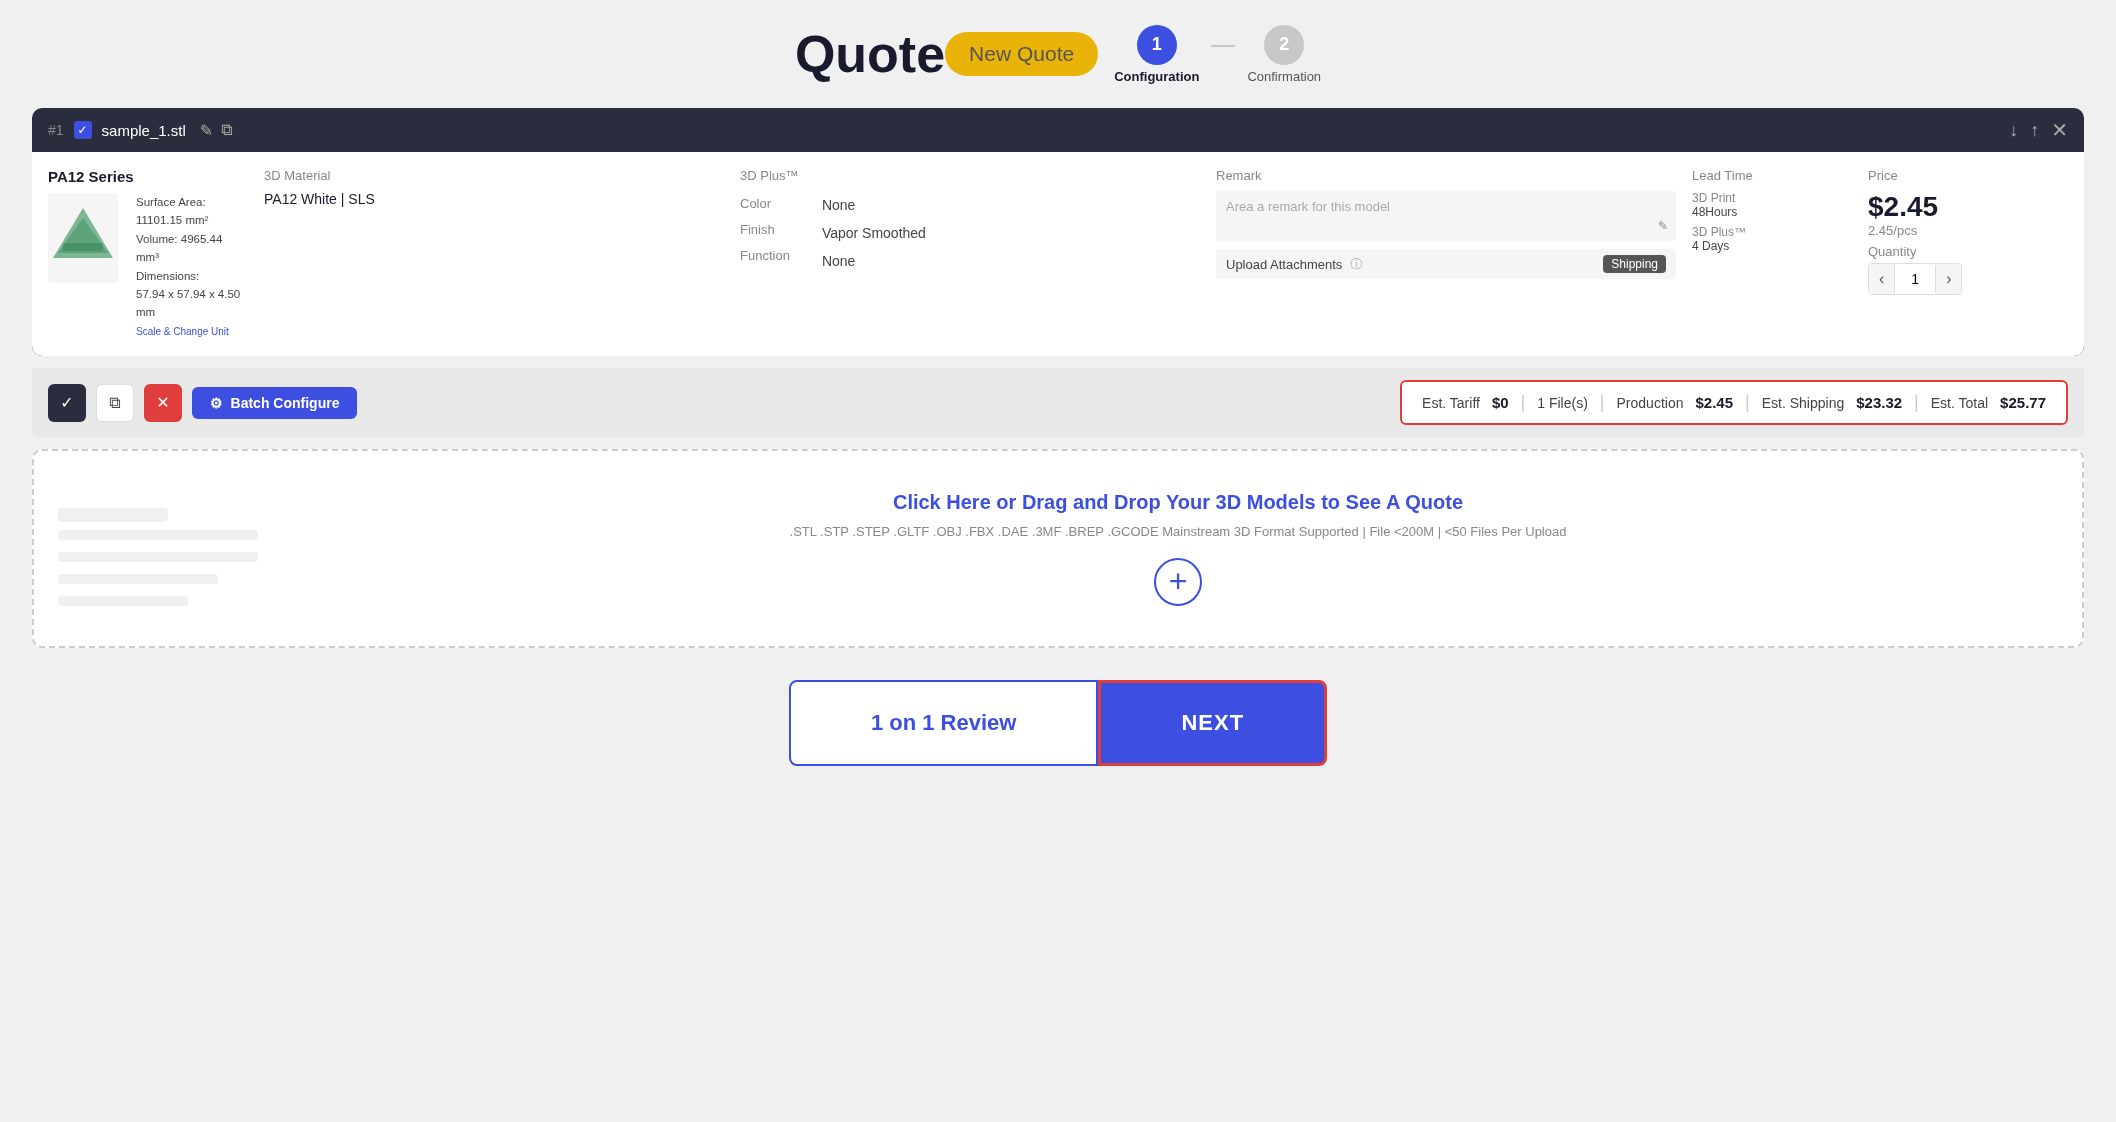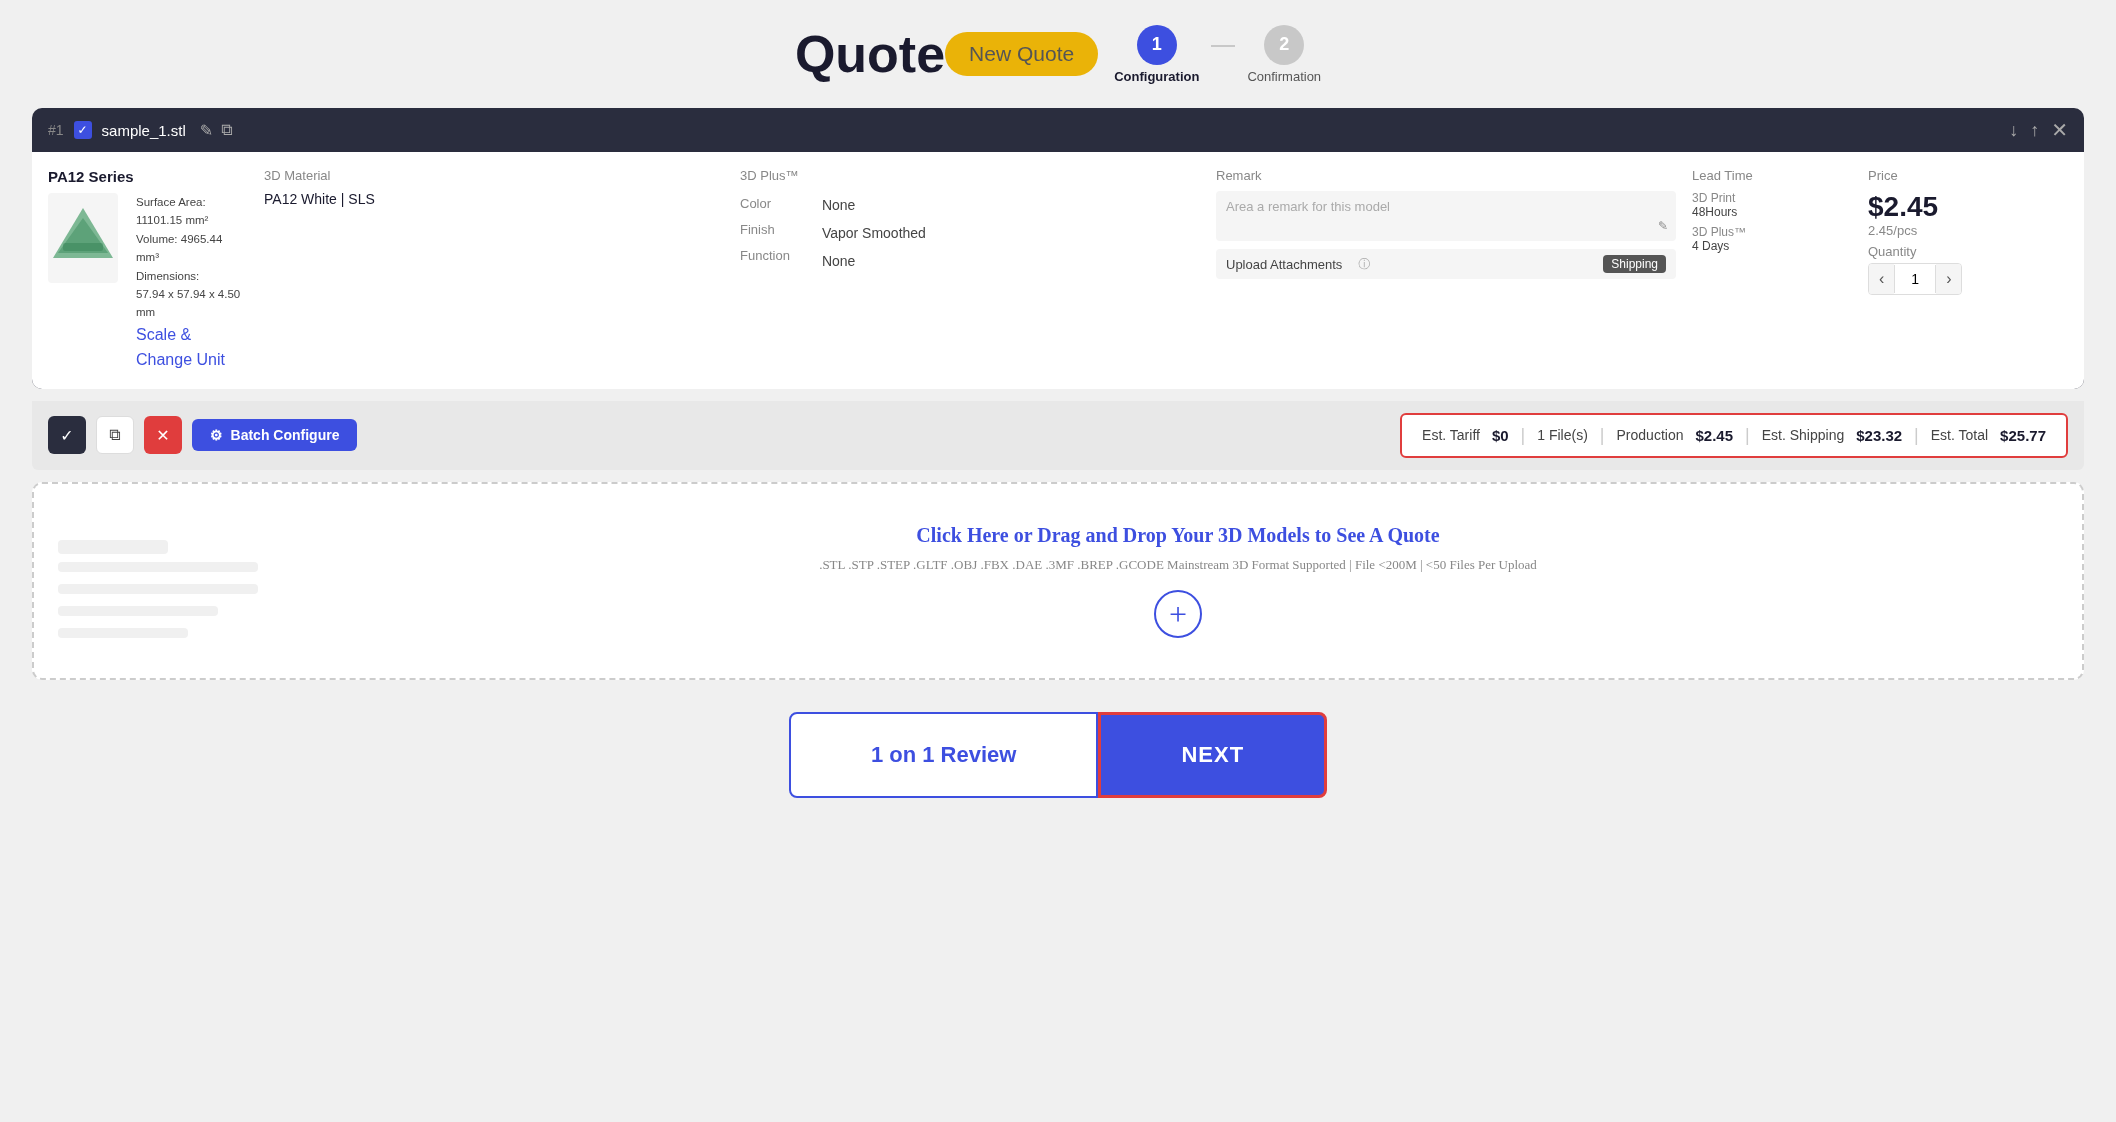--- a/index.html
+++ b/index.html
@@ -171,21 +171,21 @@
       margin-right: 10px;
     }
     .model-info {
       font-size: 11.5px;
       color: #444;
       line-height: 1.6;
     }
     .scale-link {
       color: #3d4fe0;
       text-decoration: none;
-      font-size: 16px;
+      font-size: 10px;
     }
 
     
     .material-col {}
     .material-value {
       font-size: 14px;
       color: #1a1a2e;
     }
 
     
@@ -216,21 +216,21 @@
     .remark-edit-icon {
       position: absolute;
       right: 8px;
       bottom: 8px;
       color: #888;
       font-size: 12px;
     }
     .upload-row {
       display: flex;
       align-items: center;
-      gap: 16px;
+      gap: 8px;
       background: #f5f5f5;
       border-radius: 4px;
       padding: 6px 10px;
     }
     .upload-label {
       font-size: 13px;
       color: #444;
     }
     .info-icon {
       color: #aaa;
@@ -365,21 +365,20 @@
     .drop-zone {
       border: 2px dashed #ccc;
       border-radius: 10px;
       background: white;
       display: flex;
       align-items: flex-end;
       padding: 40px 24px;
       gap: 40px;
       margin-bottom: 32px;
       cursor: pointer;
-      font-family: Liberation Serif, serif;
     }
     .drop-placeholder {
       display: flex;
       flex-direction: column;
       gap: 8px;
     }
     .placeholder-bar {
       background: #f0f0f0;
       border-radius: 4px;
     }

